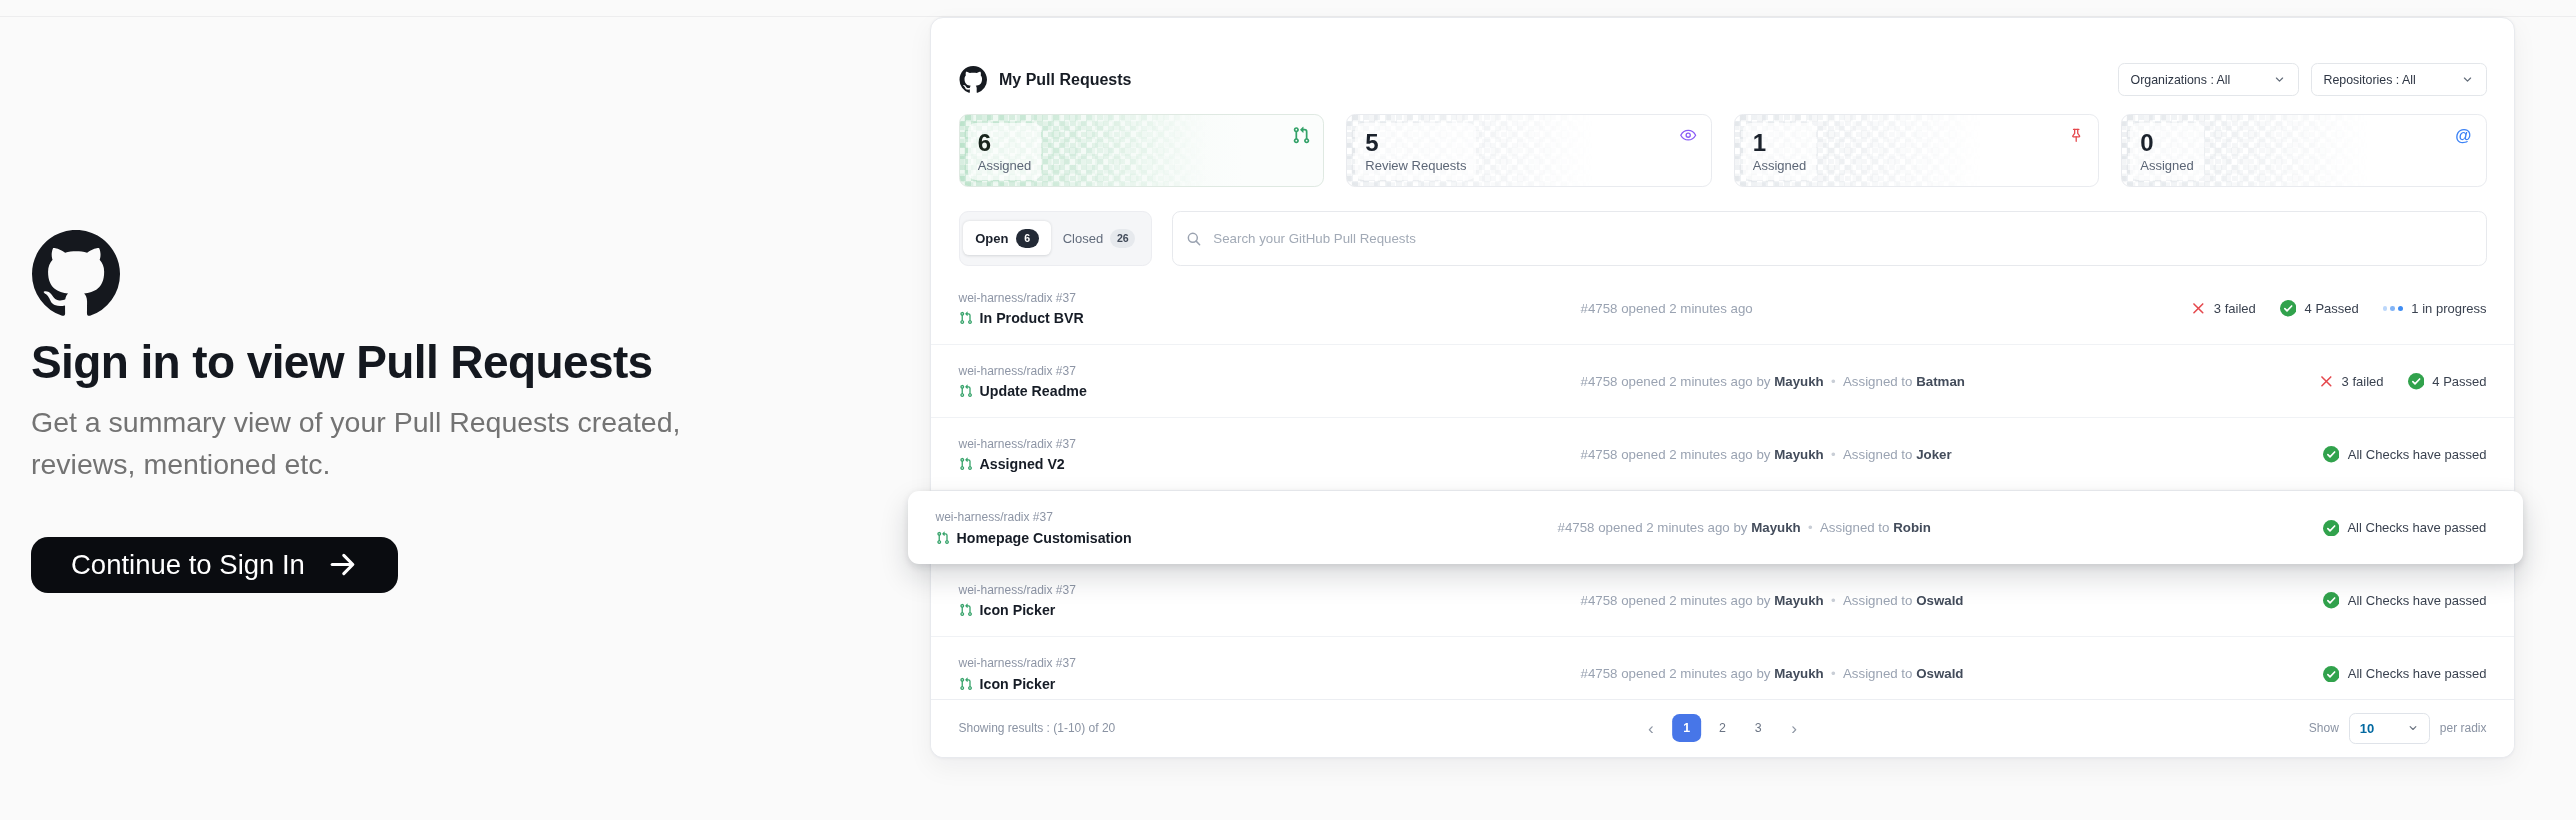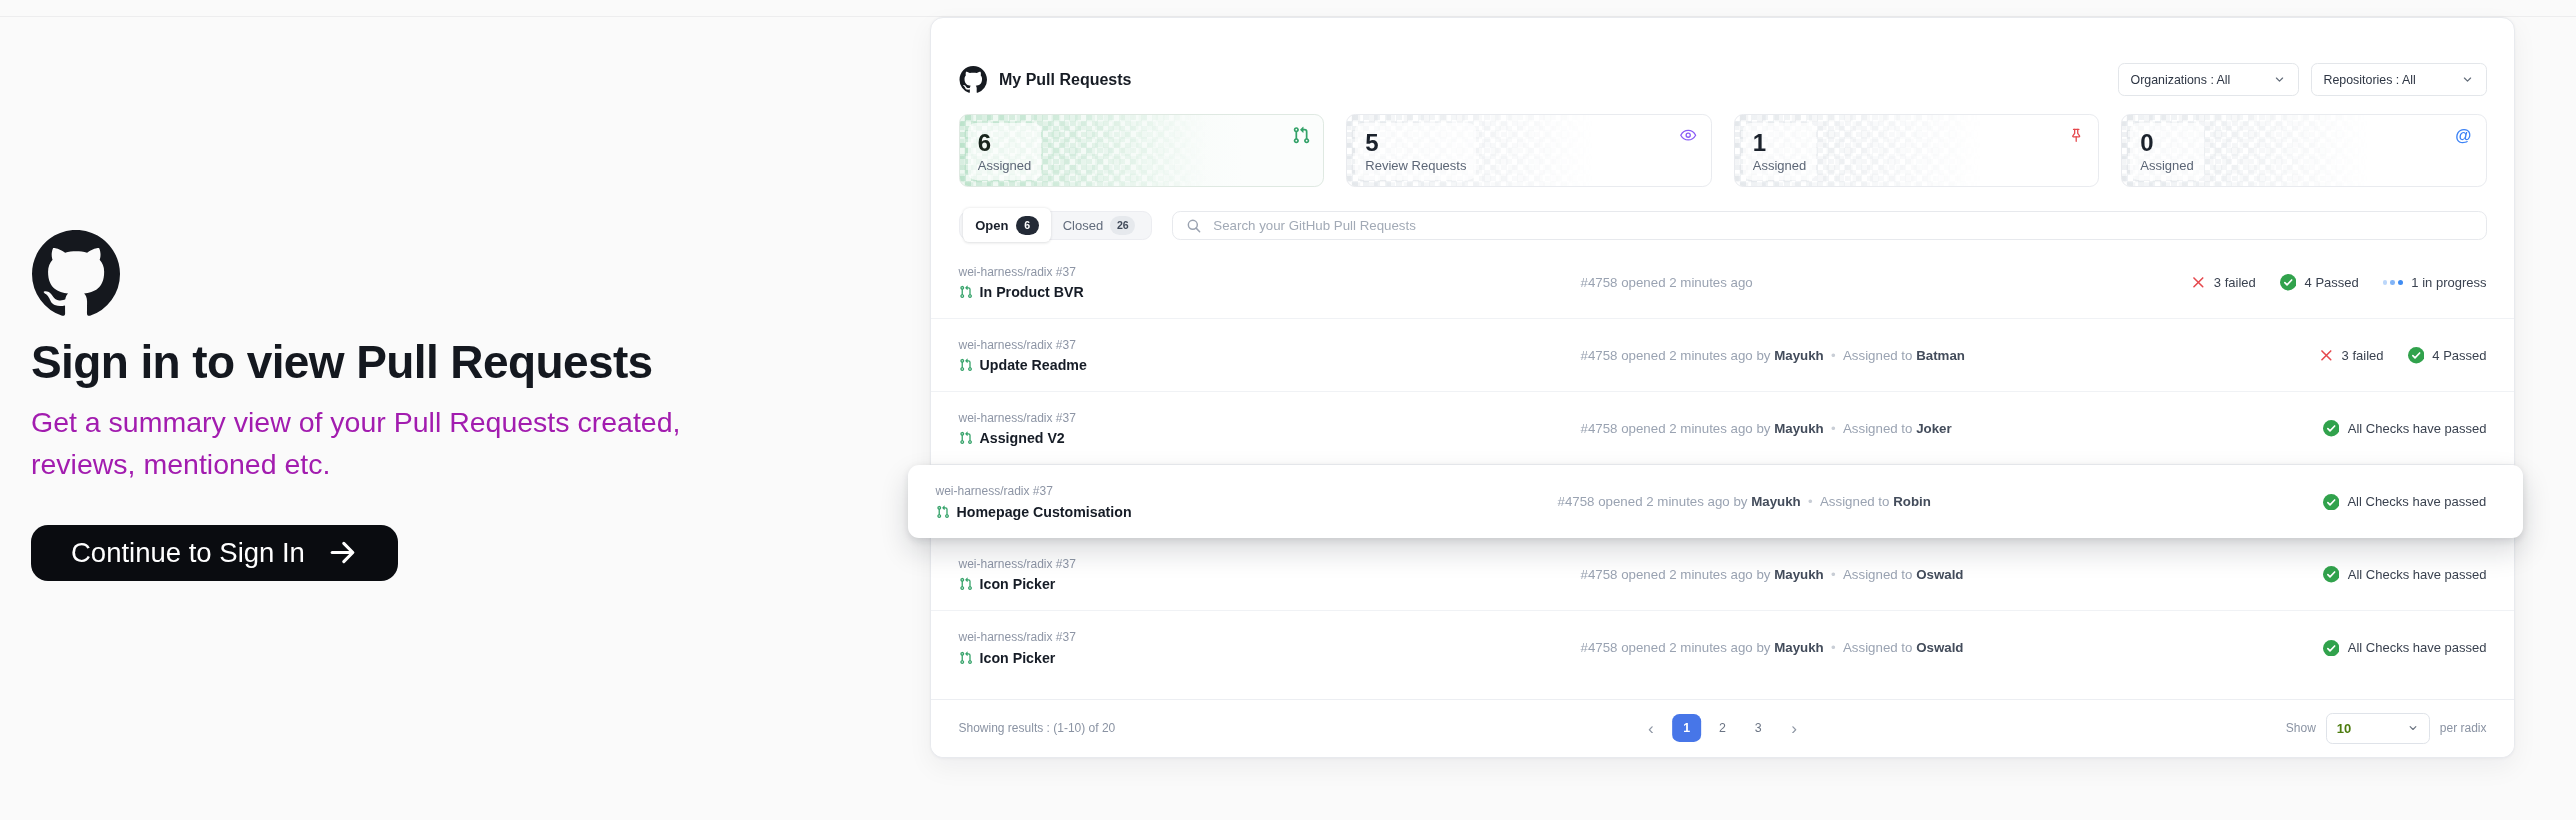--- a/index.html
+++ b/index.html
@@ -12,21 +12,21 @@
   }
   :root {
     --green:#31a24c; --red:#e5484d; --blue:#3f8cf2; --page-active:#4776e8;
   }
   .topline { position:absolute; top:15.6px; left:0; right:0; height:0.9px; background:#ededee; }
 
   
   .signin { position:absolute; left:31px; top:230px; width:808px; }
   .gh-logo-big svg { width:90px; height:88px; color:#15181e; display:block; }
   .signin-title { margin:18.4px 0 0; font-size:46px; line-height:1.15; font-weight:700; letter-spacing:-0.6px; color:#14181f; }
-  .signin-sub { margin:13px 0 0; font-size:28.5px; line-height:1.45; color:#a21caf; max-width:748px; }
+  .signin-sub { margin:13px 0 12px; font-size:28.5px; line-height:1.45; color:#737373; max-width:748px; }
   .signin-btn {
     margin-top:40px; display:inline-flex; align-items:center; gap:22px;
     height:56px; padding:0 40px; background:#0a0c10; color:#fff;
     border:none; border-radius:17px; font-size:27.5px; font-family:inherit; cursor:pointer;
   }
   .signin-btn svg { width:31px; height:31px; display:block; }
 
   
   .panel {
     position:absolute; left:930px; top:16.5px; width:1585px; height:741px;
@@ -74,21 +74,21 @@
     padding:6.4px 10px; border-radius:7.3px; background:rgba(255,255,255,0.68);
   }
   .card-num { font-size:24px; font-weight:700; line-height:1.05; color:#1b222c; }
   .card.active .card-num { color:#18251d; }
   .card-label { font-size:13px; color:#5c6676; }
   .card-icon { position:absolute; top:11px; right:13px; width:18.4px; height:18.4px; }
   .card-icon svg { width:18.4px; height:18.4px; display:block; }
   .at-glyph { font-size:16.5px; font-weight:600; line-height:18.4px; display:block; text-align:center; }
 
   
-  .toolbar { margin:24px 27.5px 0; display:flex; gap:20px; height:29px; }
+  .toolbar { margin:24px 27.5px 0; display:flex; gap:20px; height:55px; }
   .tabs { display:flex; align-items:center; padding:3.7px; background:#f5f6f8; border:0.9px solid #ecedf1; border-radius:9.2px; }
   .tab { display:flex; align-items:center; gap:7.3px; padding:0 12px; height:34px; border-radius:6.4px; font-size:13px; cursor:pointer; white-space:nowrap; }
   .tab.active { background:#fff; font-weight:700; color:#1a202b; box-shadow:0 0.9px 2.8px rgba(18,26,38,.14); }
   .tab.inactive { color:#626c7c; }
   .count-badge { border-radius:917px; min-width:23px; height:18.4px; display:flex; align-items:center; justify-content:center; font-size:10.6px; font-weight:600; padding:0 6.4px; }
   .badge-dark { background:#232a36; color:#fff; }
   .badge-gray { background:#e6e9ed; color:#414a59; }
   .search { flex:1; display:flex; align-items:center; gap:10px; border:0.9px solid #e7e9ed; border-radius:8.3px; padding:0 13px; background:#fff; }
   .search svg { width:15.6px; height:15.6px; color:#9aa2b0; flex:none; display:block; }
   .search input { border:none; outline:none; flex:1; font-size:13.3px; font-family:inherit; color:#303845; background:transparent; }
@@ -123,21 +123,21 @@
     position:absolute; left:0; right:0; bottom:0; height:58px;
     border-top:0.9px solid #eceef2; border-radius:0 0 13px 13px; background:#fff;
     display:flex; align-items:center; padding:0 27.5px;
   }
   .footer-results { font-size:12px; color:#8a93a3; }
   .pager { position:absolute; left:50%; transform:translateX(-50%); display:flex; align-items:center; gap:7.3px; }
   .page-btn { width:28.5px; height:28.5px; display:flex; align-items:center; justify-content:center; border-radius:7.3px; font-size:12.4px; color:#6b7484; cursor:pointer; }
   .page-btn.active { background:var(--page-active,#4776e8); color:#fff; font-weight:600; }
   .page-chevron { width:28.5px; height:28.5px; display:flex; align-items:center; justify-content:center; color:#8f97a5; font-size:17.4px; cursor:pointer; }
   .per-page { margin-left:auto; display:flex; align-items:center; gap:10px; font-size:12px; color:#8a93a3; }
-  .pp-select { display:flex; align-items:center; justify-content:space-between; width:104px; height:31px; border:0.9px solid #dfe3e9; border-radius:6.4px; padding:0 10px; color:#4d7c0f; font-size:13px; font-weight:600; background:#fff; cursor:pointer; }
+  .pp-select { display:flex; align-items:center; justify-content:space-between; width:81px; height:31px; border:0.9px solid #dfe3e9; border-radius:6.4px; padding:0 10px; color:#0369a1; font-size:13px; font-weight:600; background:#fff; cursor:pointer; }
   .pp-select svg { width:12px; height:12px; color:#69727f; display:block; }
 </style>
 </head>
 <body>
 
 <div class="topline"></div>
 
 <section class="signin">
   <div class="gh-logo-big">
     <svg viewBox="0 0 16 16" fill="currentColor" aria-hidden="true">

